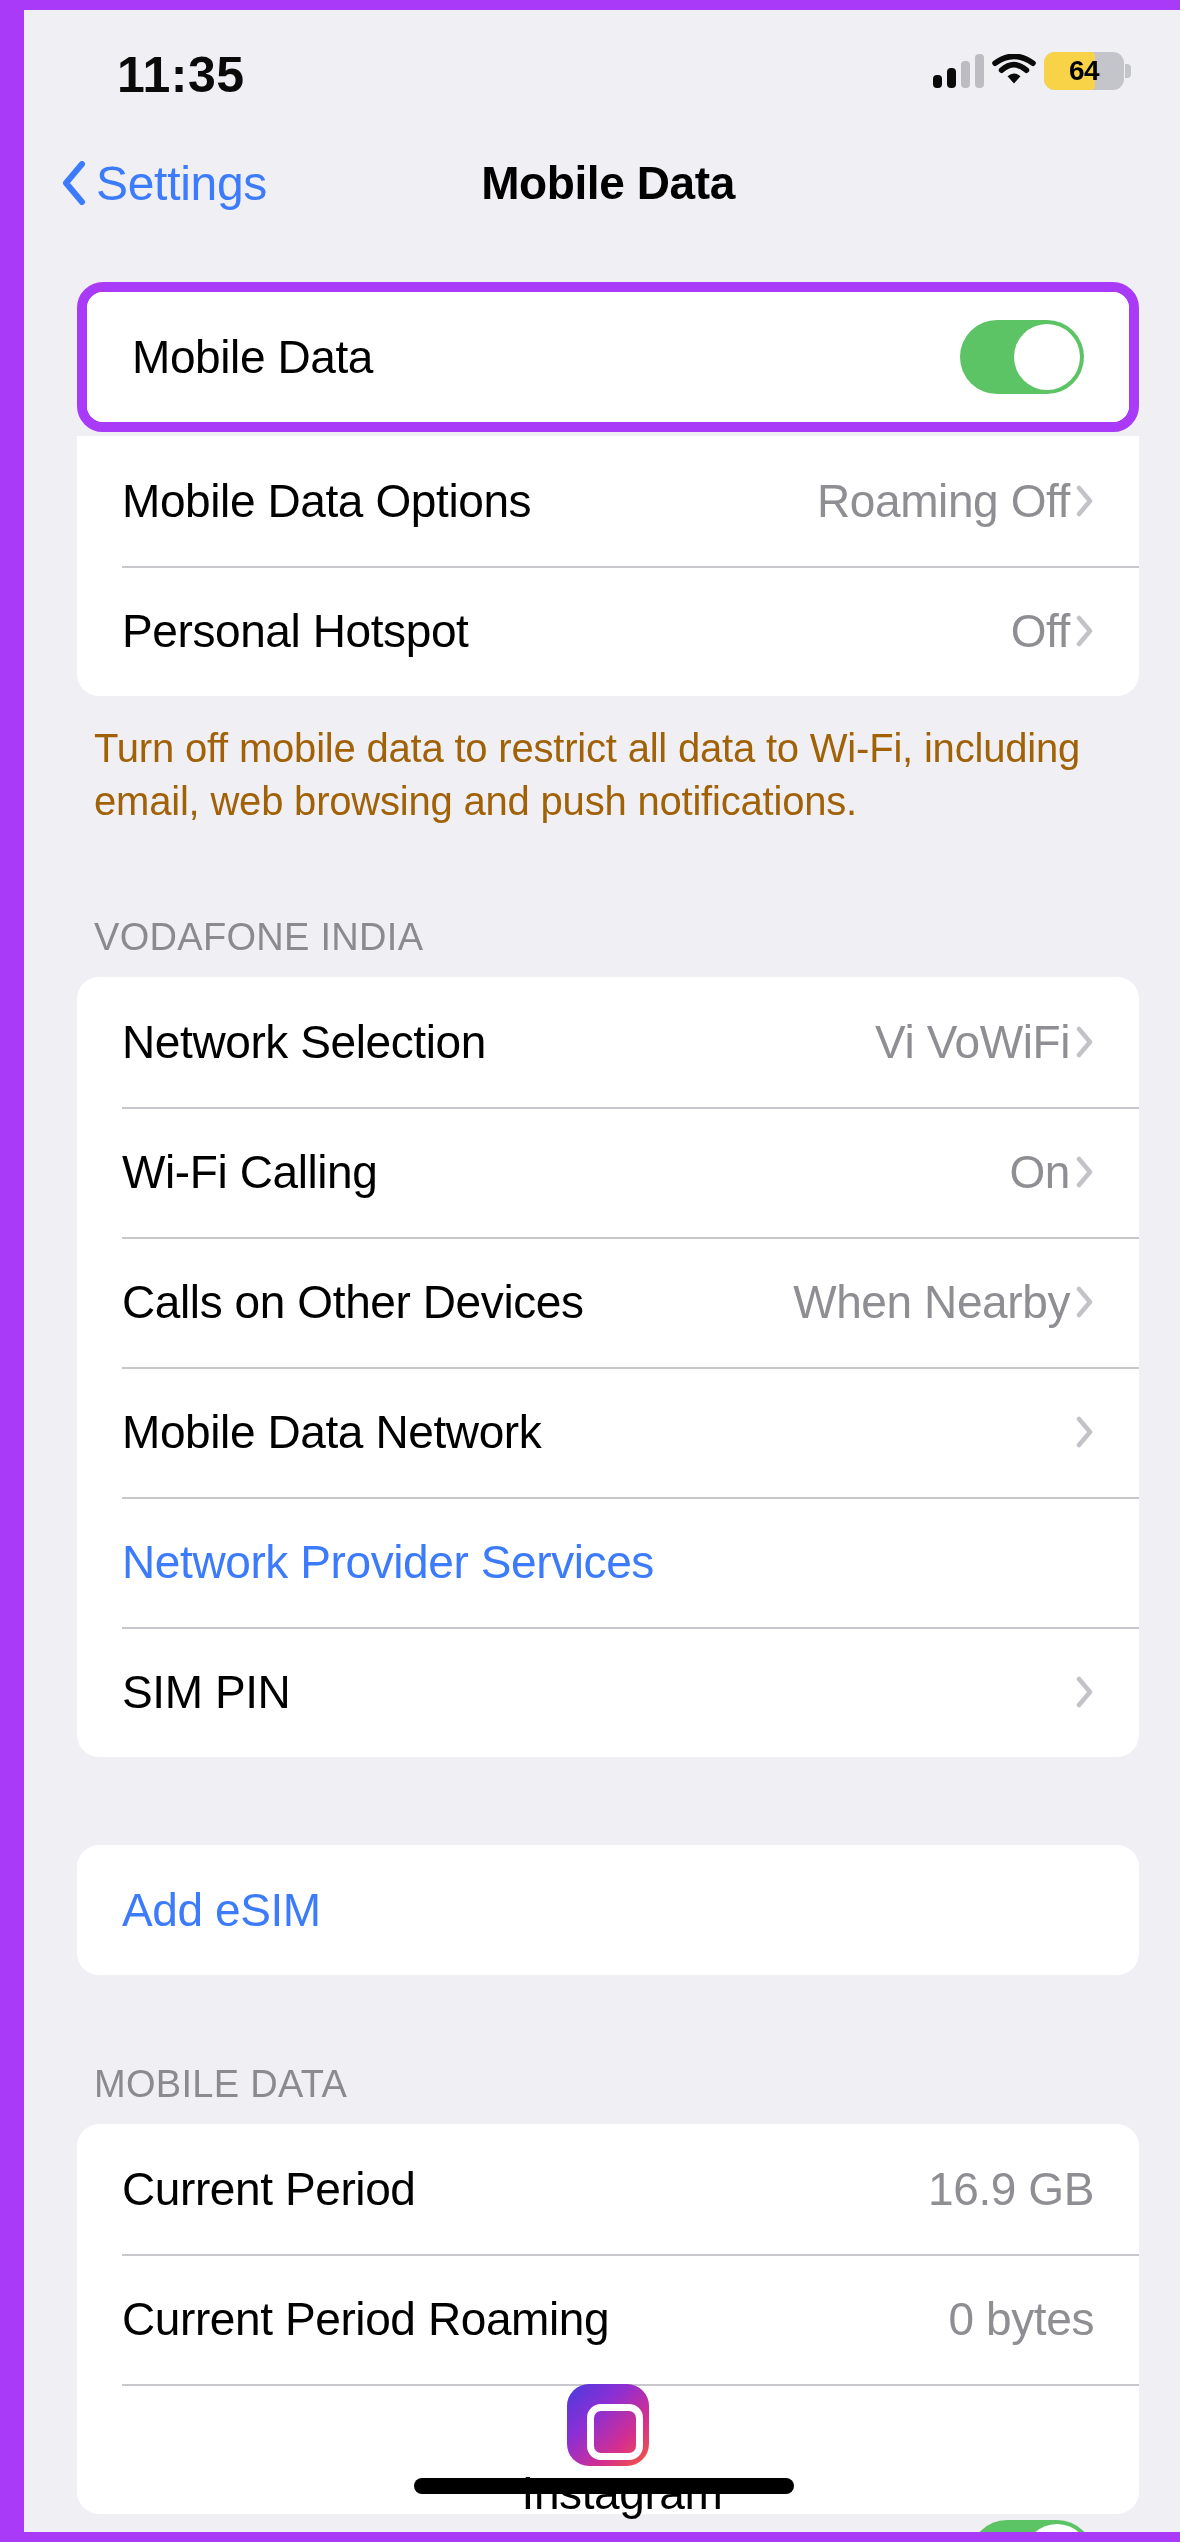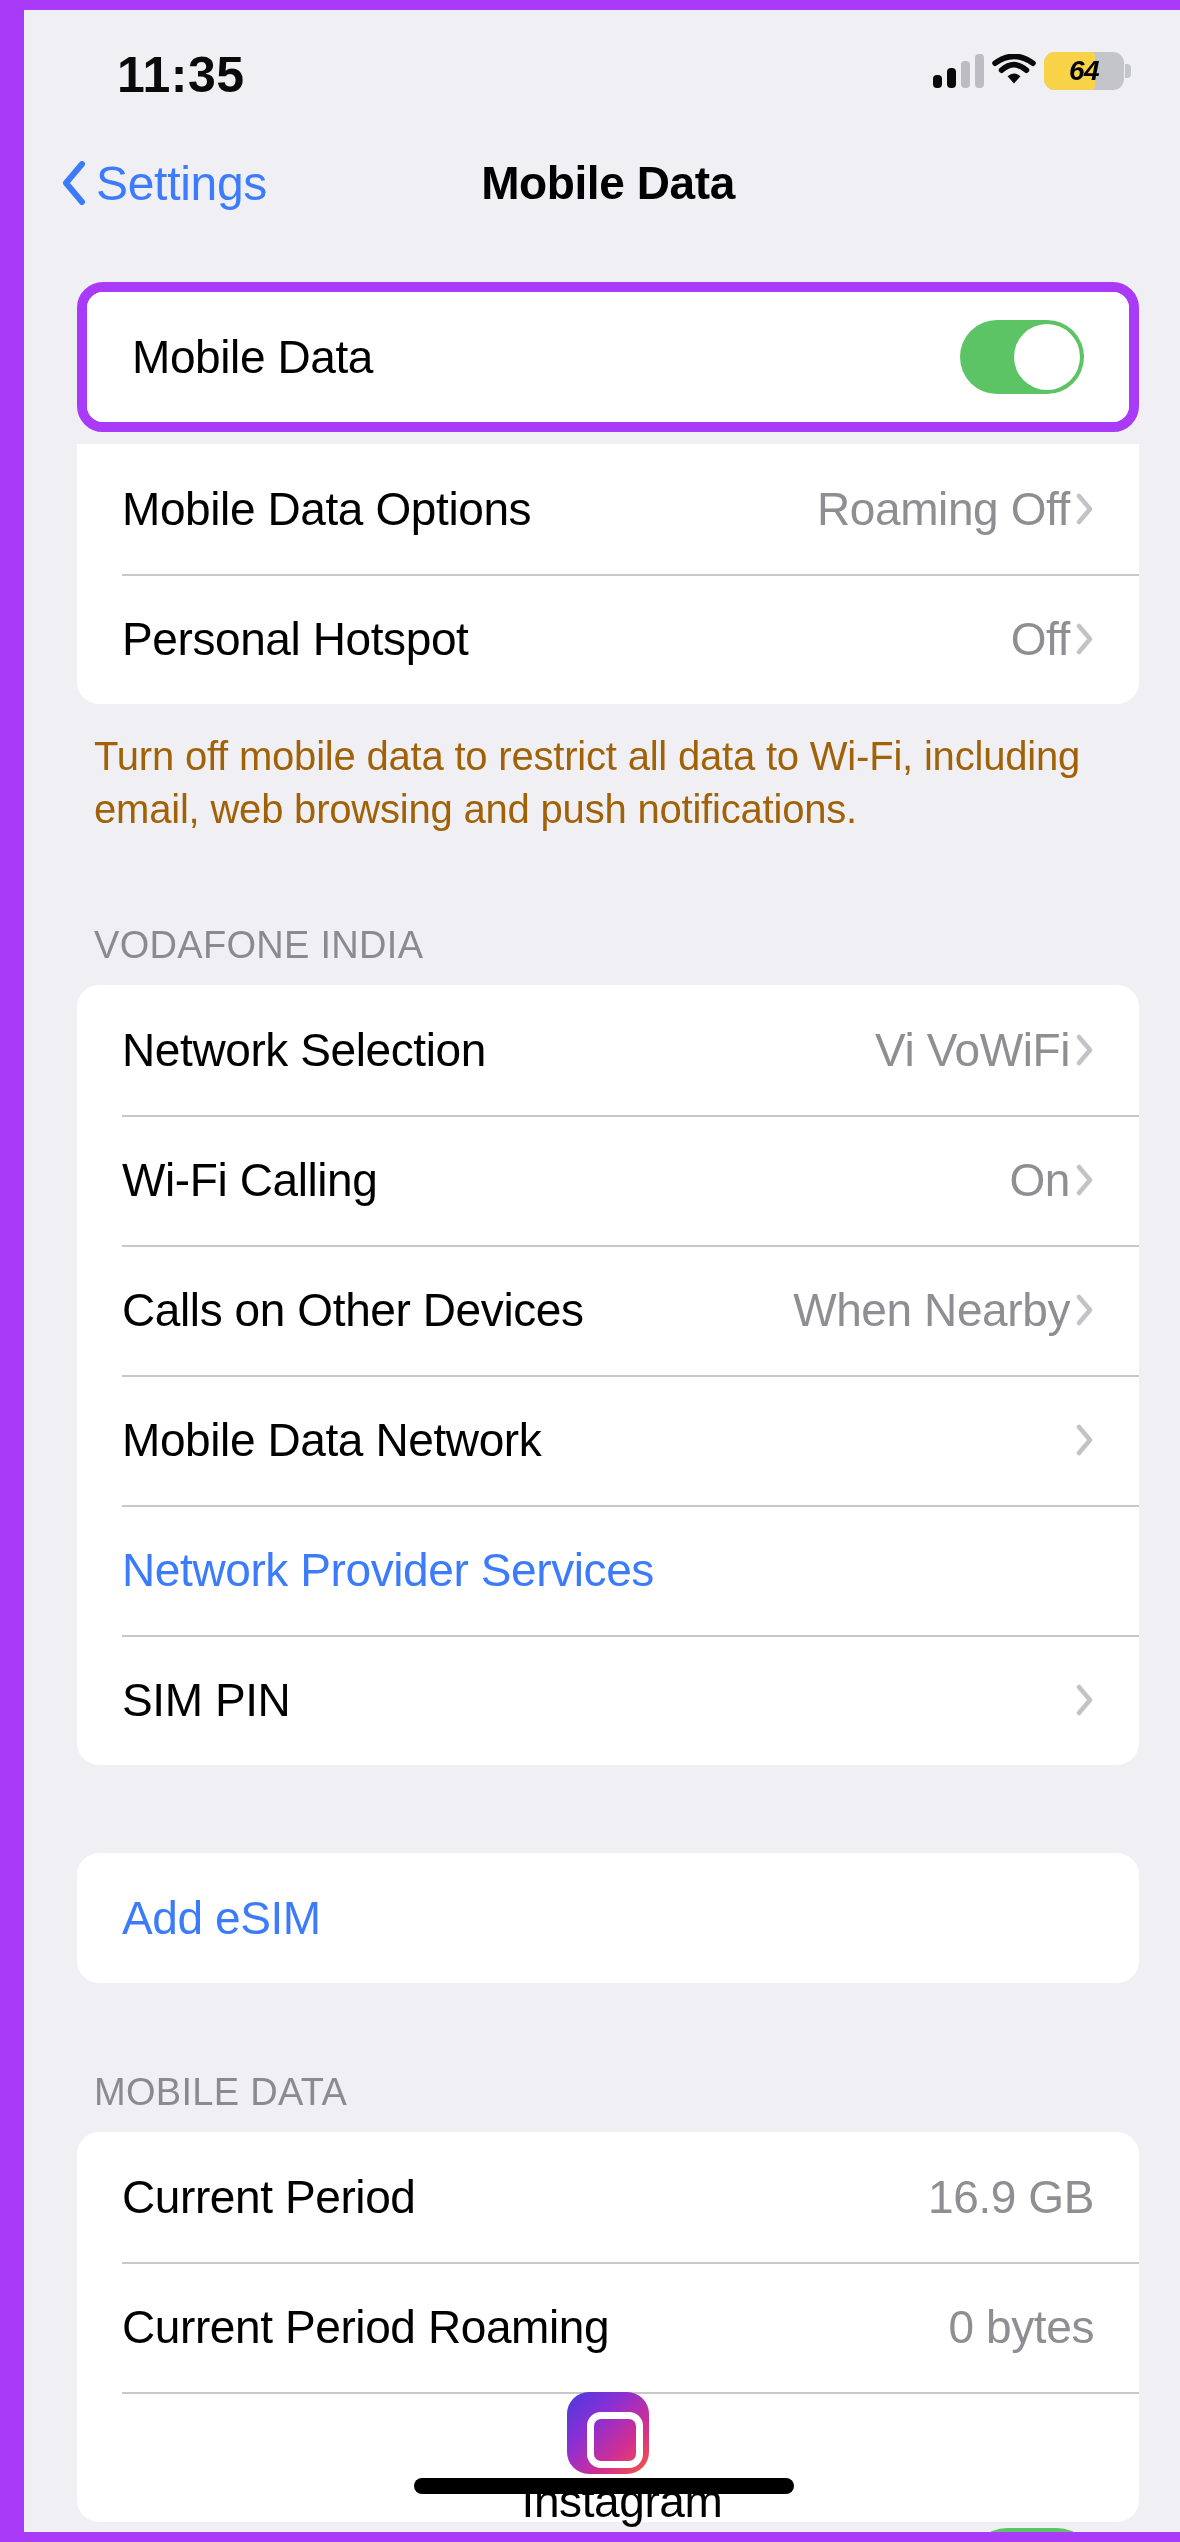--- a/index.html
+++ b/index.html
@@ -38,21 +38,20 @@
     color: #0a0a0a;
     letter-spacing: 0.5px;
   }
   .status-right {
     position: absolute;
     right: 60px;
     top: 42px;
     display: flex;
     align-items: center;
     gap: 8px;
-    font-style: italic;
   }
 
   
   .signal { display: flex; align-items: flex-end; gap: 5px; height: 34px; }
   .signal i { display: block; width: 9px; border-radius: 4px; background: #0a0a0a; }
   .signal i:nth-child(1) { height: 13px; }
   .signal i:nth-child(2) { height: 20px; }
   .signal i:nth-child(3) { height: 27px; background: #bcbcc2; }
   .signal i:nth-child(4) { height: 34px; background: #bcbcc2; }
 
@@ -315,21 +314,21 @@
         <span class="row-label">Mobile Data</span>
         <span class="row-right">
           <span class="toggle">
             <span class="knob"></span>
           </span>
         </span>
       </div>
     </div>
   </div>
 
-  <div class="card" style="margin-top:12px;border-radius:0 0 22px 22px;">
+  <div class="card" style="margin-top:4px;border-radius:0 0 22px 22px;">
 
     <div class="row">
       <span class="row-label">Mobile Data Options</span>
       <span class="row-right">
         <span class="row-value">Roaming Off</span>
         <svg class="chev" viewBox="0 0 18 32">
           <path d="M3 3 L14 16 L3 29" stroke="#c2c2c7" stroke-width="4.5" fill="none" stroke-linecap="round" stroke-linejoin="round"></path>
         </svg>
       </span>
     </div>

